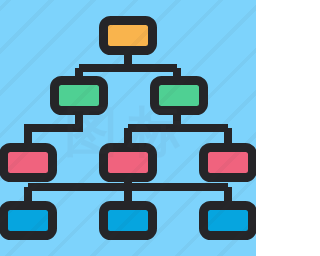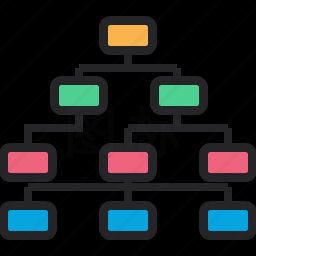--- a/index.html
+++ b/index.html
@@ -11,21 +11,21 @@
   body {
     width: 256px;
     height: 256px;
     overflow: hidden;
     font-family: "Liberation Sans", sans-serif;
   }
   #icon-canvas {
     position: relative;
     width: 256px;
     height: 256px;
-    background: #000000;
+    background: #7dd3fc;
   }
   #hierarchy-svg {
     display: block;
     width: 256px;
     height: 256px;
   }
   .watermark-layer {
     position: absolute;
     left: 0;
     top: 0;

